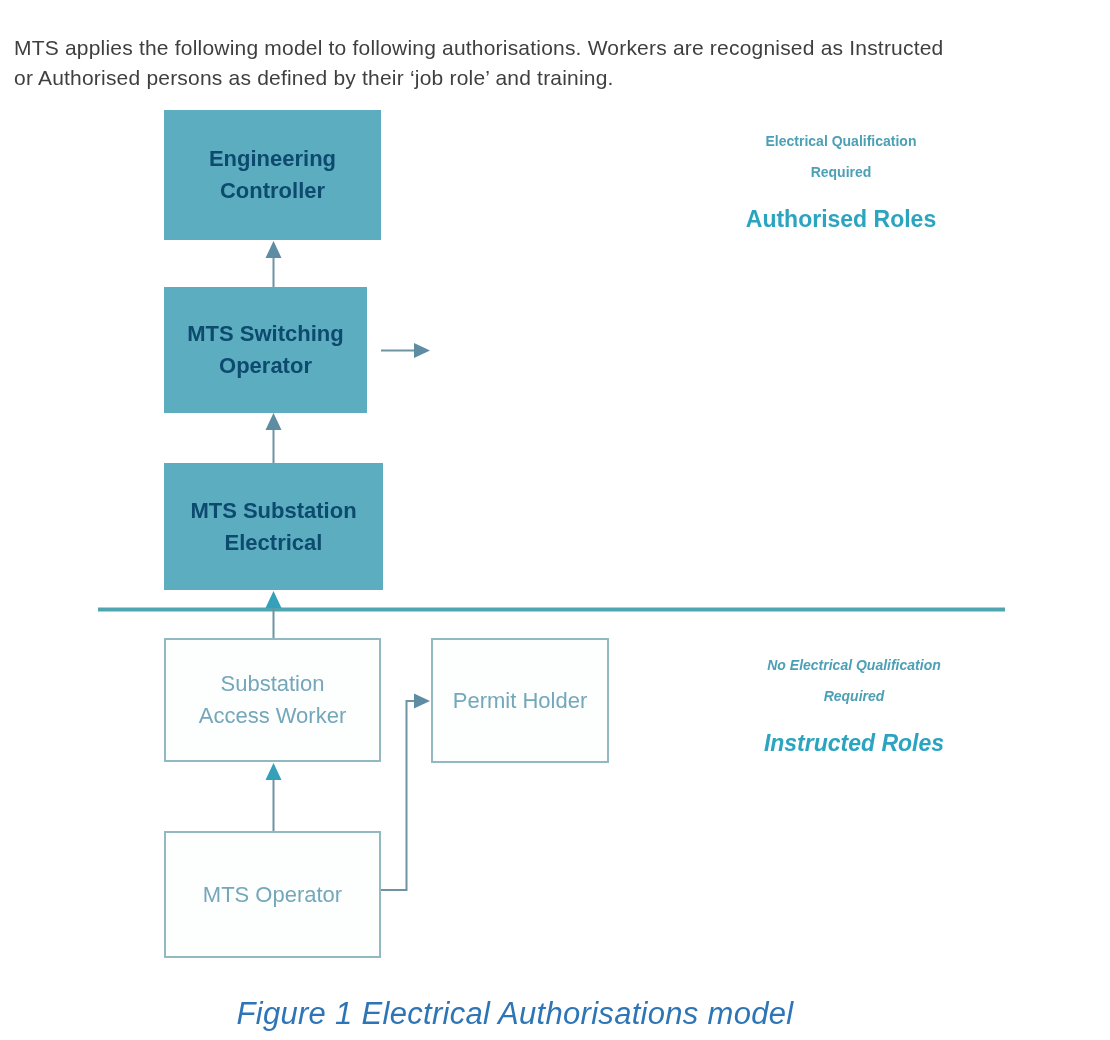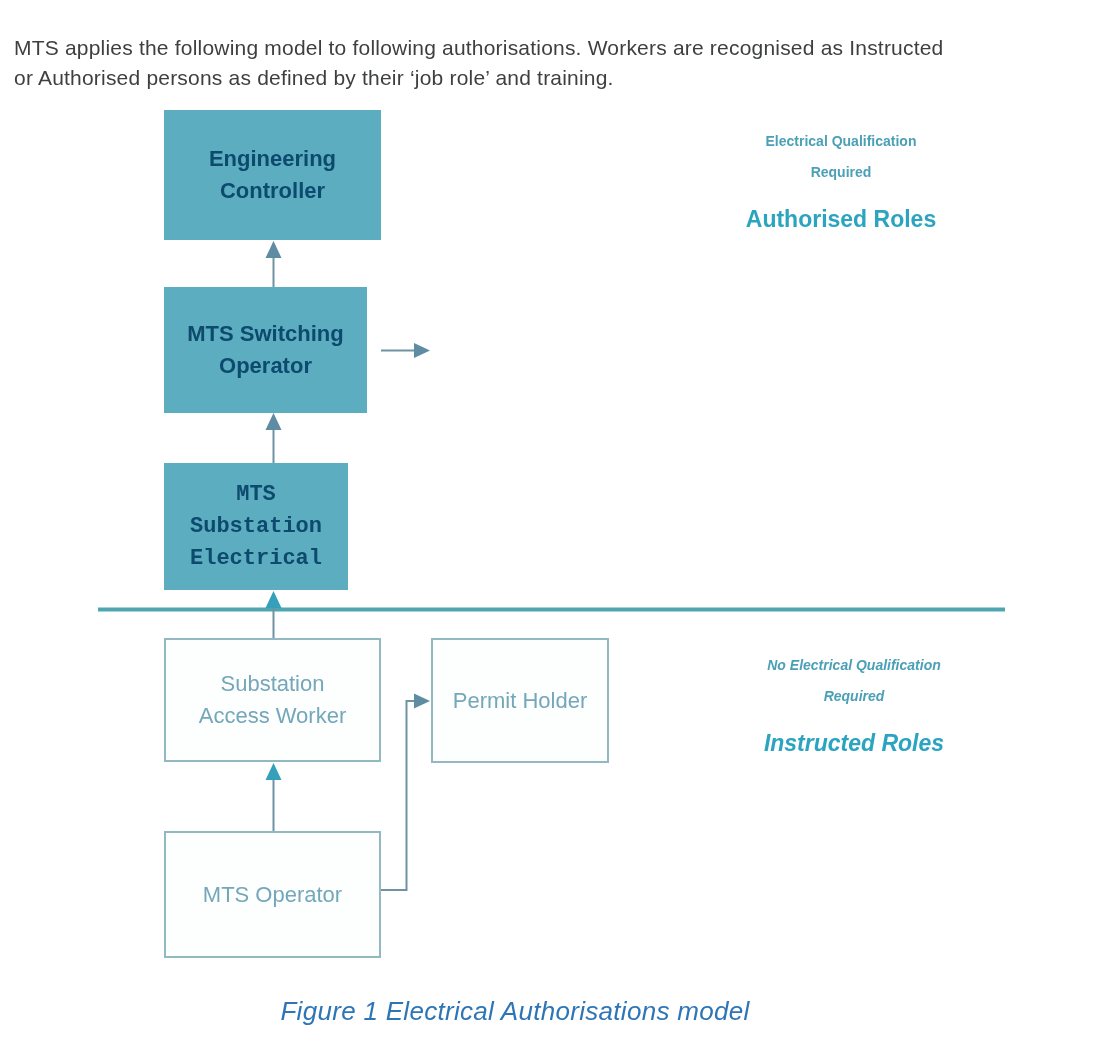--- a/index.html
+++ b/index.html
@@ -18,21 +18,21 @@
     position:absolute;display:flex;flex-direction:column;align-items:center;justify-content:center;
     text-align:center;font-size:22px;line-height:32px;box-sizing:border-box;
   }
   .node.filled{background:#5dadc0;color:#0c4a6e;font-weight:600;}
   .node.outline{background:#fdfefe;border:2px solid #92b8c1;color:#74a7ba;font-weight:400;}
   .side-label{position:absolute;width:372px;text-align:center;}
   .side-label .req{font-size:14px;line-height:31px;font-weight:700;color:#4ba0b6;display:block;}
   .side-label .role-title{font-size:23px;line-height:38px;font-weight:700;color:#2ba4c0;display:block;margin-top:12px;}
   .caption{
     position:absolute;left:0;top:996px;width:1030px;text-align:center;
-    font-size:26px;font-style:italic;color:#2e75b6;letter-spacing:0.3px;
+    font-size:31px;font-style:italic;color:#2e75b6;letter-spacing:0.3px;
   }
 </style>
 </head>
 <body>
 
 <div class="page">
 
   <p class="intro">
     <span>MTS applies the following model to following authorisations. Workers are recognised as Instructed</span>
     <span>or Authorised persons as defined by their ‘job role’ and training.</span>
@@ -67,21 +67,21 @@
       <span>Engineering</span>
       <span>Controller</span>
     </div>
 
     <div class="node filled" style="left:164px;top:287px;width:203px;height:126px;">
       <span>MTS Switching</span>
       <span>Operator</span>
     </div>
 
 
-    <div class="node filled" style="left:164px;top:463px;width:184px;height:127px;font-family:Liberation Mono, monospace;">
+    <div class="node filled" style="left:164px;top:463px;width:219px;height:127px;">
       <span>MTS Substation</span>
       <span>Electrical</span>
     </div>
 
     <div class="node outline" style="left:164px;top:638px;width:217px;height:124px;text-align:right;">
       <span>Substation</span>
       <span>Access Worker</span>
     </div>
 
     <div class="node outline" style="left:431px;top:638px;width:178px;height:125px;">

